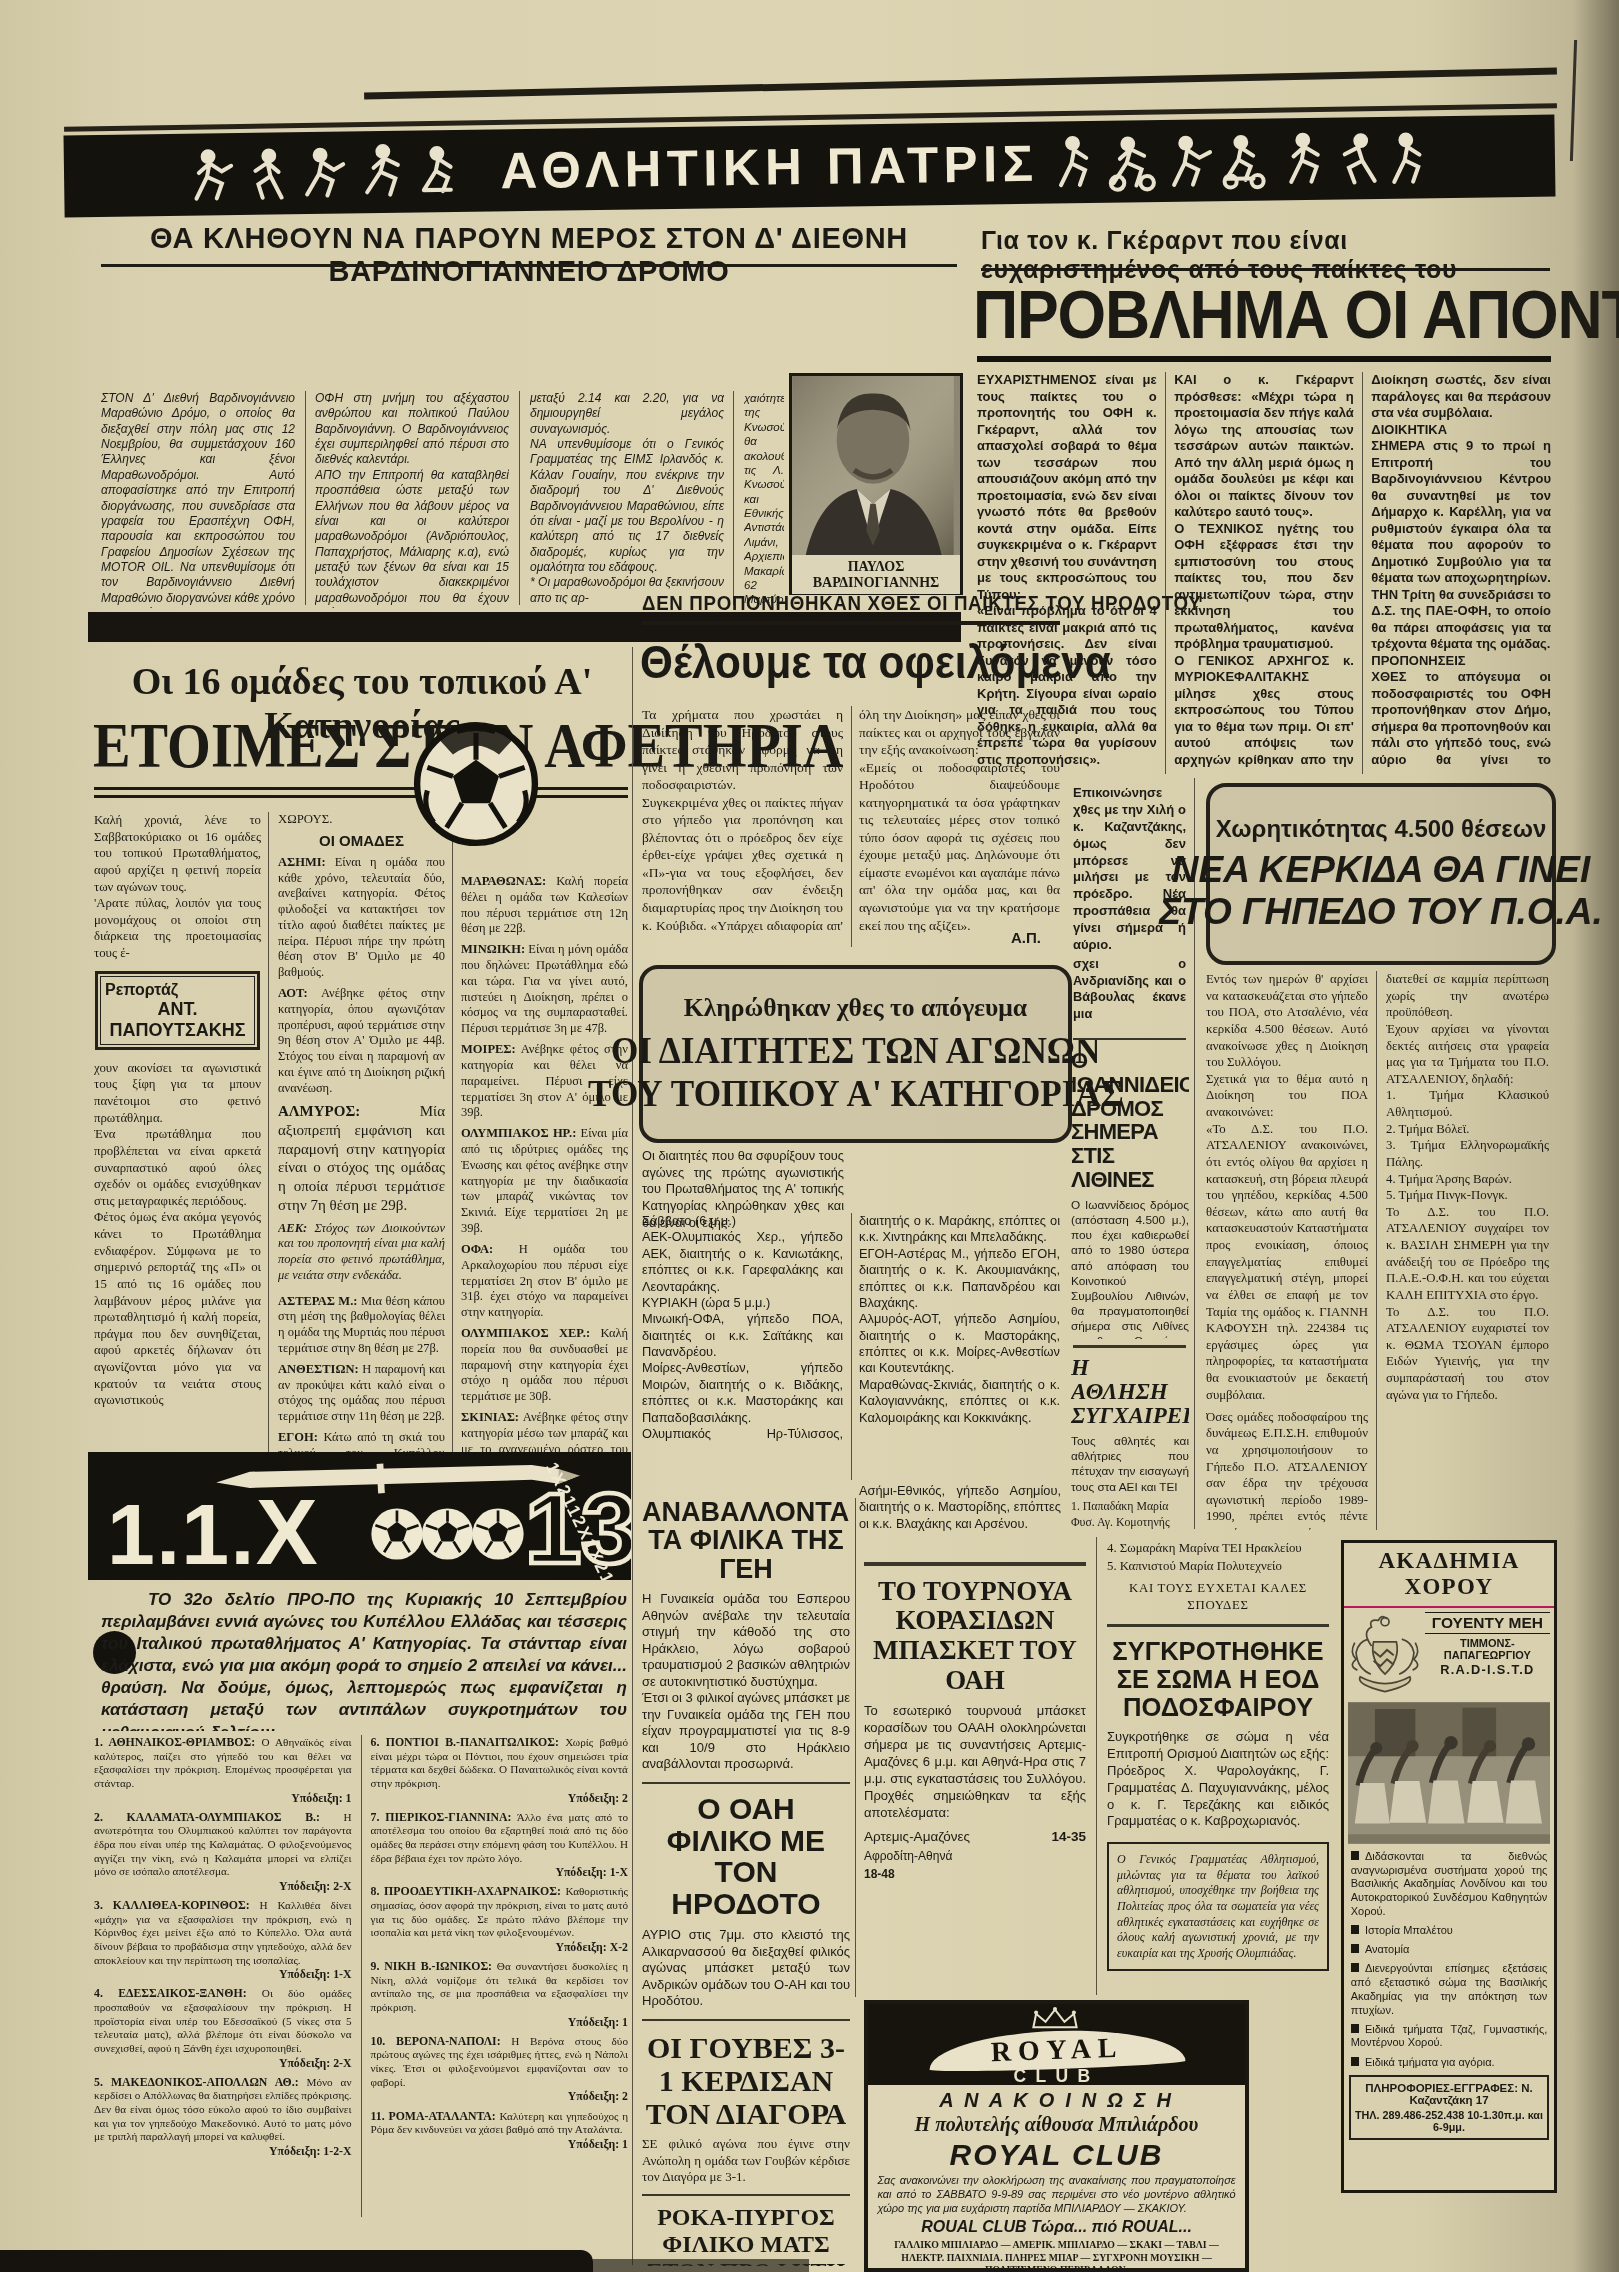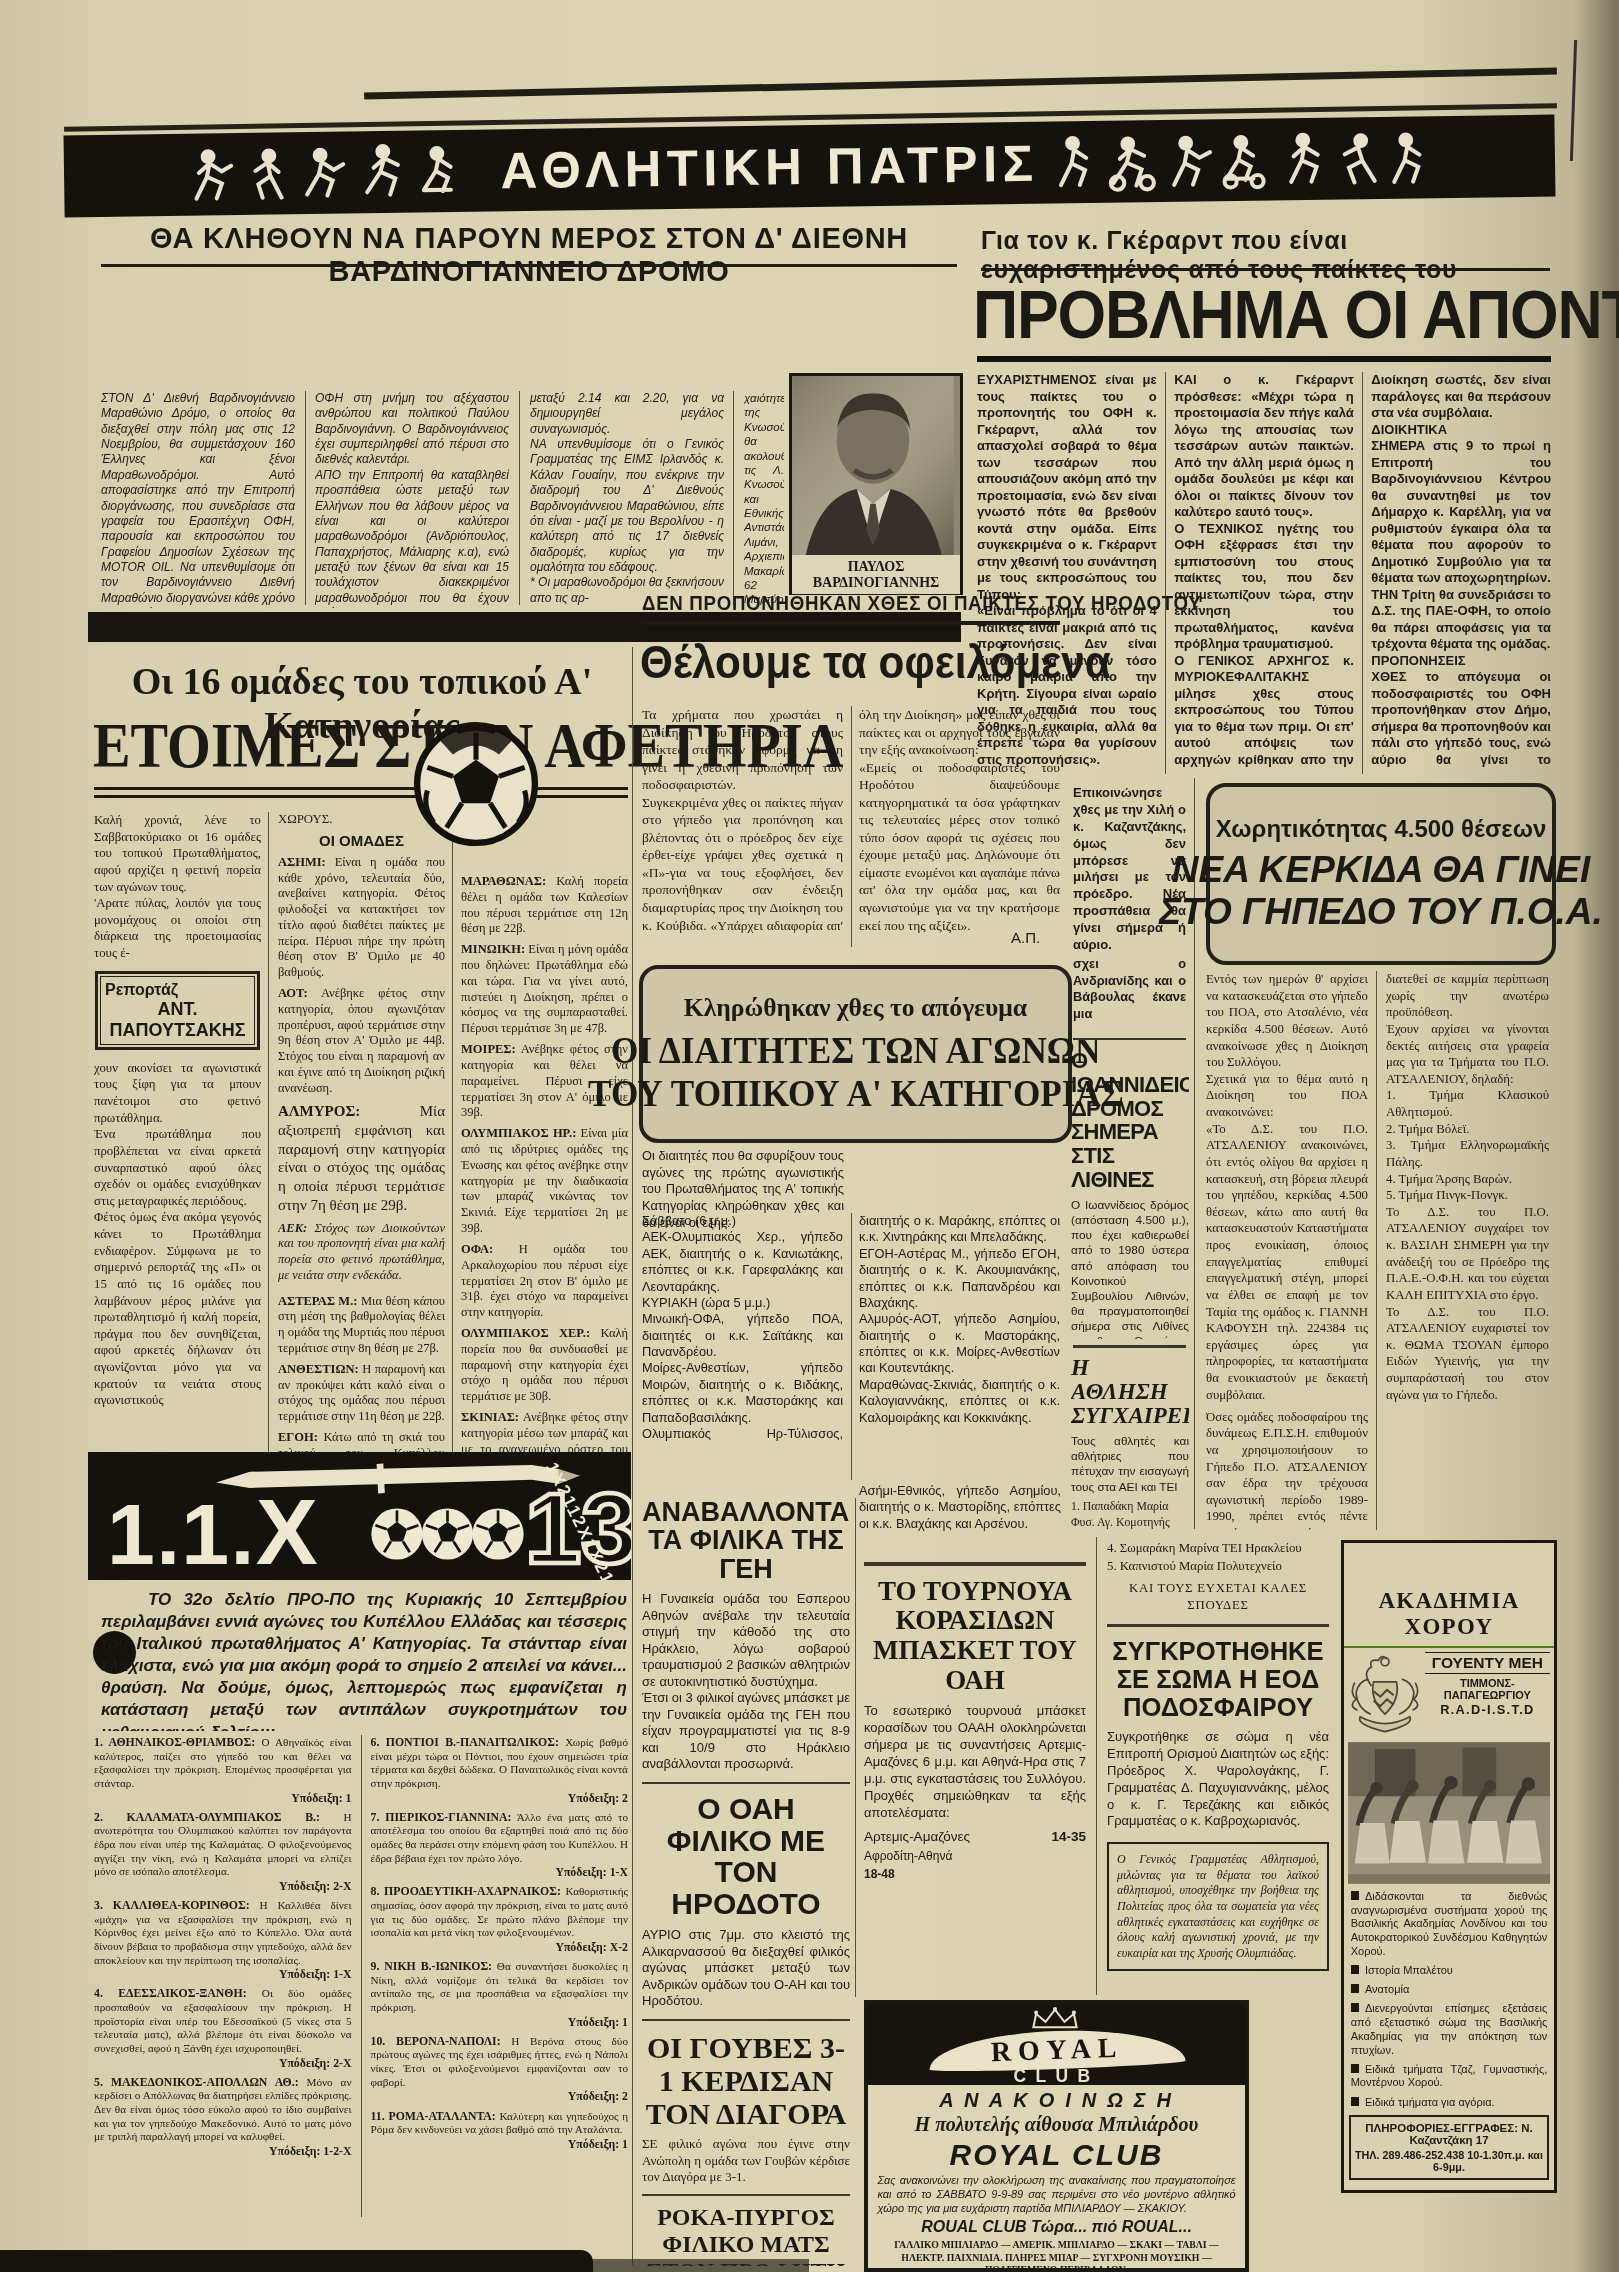--- a/index.html
+++ b/index.html
@@ -210,21 +210,21 @@
       </div>
   </div>
   <div class="abs vr" style="left:632px;top:647px;height:1618px;"></div>
 
   <div class="abs kick" style="left:642px;top:592px;width:425px;font-size:19.5px;white-space:nowrap;transform:scaleX(.96);transform-origin:left;">ΔΕΝ ΠΡΟΠΟΝΗΘΗΚΑΝ ΧΘΕΣ ΟΙ ΠΑΙΚΤΕΣ ΤΟΥ ΗΡΟΔΟΤΟΥ</div>
   <div class="abs" style="left:642px;top:621px;width:418px;height:2.7px;background:#1d1a13;border-bottom:1.3px solid #1d1a13;"></div>
   <div class="abs" style="left:640px;top:634px;width:431px;font-size:47px;font-weight:bold;white-space:nowrap;transform:scaleX(.9);transform-origin:left;">Θέλουμε τα οφειλόμενα</div>
   <div class="abs j pre clip ser" style="left:642px;top:706px;width:418px;height:241px;font-size:13.5px;line-height:1.3;columns:2;column-gap:16px;column-rule:1.3px solid #55503f;">Τα χρήματα που χρωστάει η Διοίκηση του Ηροδότου στους παίκτες στάθηκαν αφορμή να μη γίνει η χθεσινή προπόνηση των ποδοσφαιριστών.
 Συγκεκριμένα χθες οι παίκτες πήγαν στο γήπεδο για προπόνηση και βλέποντας ότι ο πρόεδρος δεν είχε έρθει-είχε γράψει χθες σχετικά η «Π»-για να τους εξοφλήσει, δεν προπονήθηκαν σαν ένδειξη διαμαρτυρίας προς την Διοίκηση του κ. Κούβιδα. «Υπάρχει αδιαφορία απ' όλη την Διοίκηση» μας είπαν χθες οι παίκτες και οι αρχηγοί τους έβγαλαν την εξής ανακοίνωση:
 «Εμείς οι ποδοσφαιριστές του Ηροδότου διαψεύδουμε κατηγορηματικά τα όσα γράφτηκαν τις τελευταίες μέρες στον τοπικό τύπο όσον αφορά τις σχέσεις που έχουμε μεταξύ μας. Δηλώνουμε ότι είμαστε ενωμένοι και αγαπάμε πάνω απ' όλα την ομάδα μας, και θα αγωνιστούμε για να την κρατήσομε εκεί που της αξίζει».</div>
-  <div class="abs" style="left:1011px;top:929px;font-weight:normal;font-size:15px;">Α.Π.</div>
+  <div class="abs" style="left:1011px;top:929px;font-weight:bold;font-size:15px;">Α.Π.</div>
 
   <div class="abs j pre" style="left:642px;top:1148px;width:202px;font-size:12.8px;line-height:1.3;">Οι διαιτητές που θα σφυρίξουν τους αγώνες της πρώτης αγωνιστικής του Πρωταθλήματος της Α' τοπικής Κατηγορίας κληρώθηκαν χθες και θα είναι οι εξής:</div>
   <div class="abs" style="left:639px;top:965px;width:425px;height:170px;border:4px solid #24211a;border-radius:19px;background:rgba(190,182,155,.45);display:flex;flex-direction:column;align-items:center;justify-content:center;">
     <div class="ser" style="font-weight:bold;font-size:25.6px;">Κληρώθηκαν χθες το απόγευμα</div>
     <div class="ser" style="font-weight:bold;font-size:37px;margin-top:5.4px;white-space:nowrap;transform:scaleX(.95);">ΟΙ ΔΙΑΙΤΗΤΕΣ ΤΩΝ ΑΓΩΝΩΝ</div>
     <div class="ser" style="font-weight:bold;font-size:37px;white-space:nowrap;transform:scaleX(.95);">ΤΟΥ ΤΟΠΙΚΟΥ Α' ΚΑΤΗΓΟΡΙΑΣ</div>
   </div>
   <div class="abs j pre clip" style="left:642px;top:1213px;width:418px;height:267px;font-size:12.8px;line-height:1.28;columns:2;column-gap:16px;column-rule:1.3px solid #55503f;">Σάββατο (6 μ.μ.)
 ΑΕΚ-Ολυμπιακός Χερ., γήπεδο ΑΕΚ, διαιτητής ο κ. Κανιωτάκης, επόπτες οι κ.κ. Γαρεφαλάκης και Λεονταράκης.
 ΚΥΡΙΑΚΗ (ώρα 5 μ.μ.)
@@ -433,21 +433,21 @@
     <div class="c" style="font-weight:bold;font-size:20px;font-style:italic;margin-top:4px;letter-spacing:2.7px;">Α Ν Α Κ Ο Ι Ν Ω Σ Η</div>
     <div class="c ser" style="font-style:italic;font-weight:bold;font-size:20px;margin-top:1.3px;">Η πολυτελής αίθουσα Μπιλιάρδου</div>
     <div class="c" style="font-weight:bold;font-style:italic;font-size:30px;letter-spacing:2px;margin-top:1.3px;">ROYAL CLUB</div>
     <div class="j pre" style="font-style:italic;font-size:11px;line-height:1.25;padding:2.7px 9.4px 0;font-weight:500;">Σας ανακοινώνει την ολοκλήρωση της ανακαίνισης που πραγματοποίησε και από το ΣΑΒΒΑΤΟ 9-9-89 σας περιμένει στο νέο μοντέρνο αθλητικό χώρο της για μια ευχάριστη παρτίδα ΜΠΙΛΙΑΡΔΟΥ — ΣΚΑΚΙΟΥ.</div>
     <div class="c" style="font-weight:bold;font-style:italic;font-size:16px;margin-top:2.7px;">ROUAL CLUB Τώρα... πιό ROUAL...</div>
     <div class="c ser" style="font-weight:bold;font-size:9.8px;line-height:1.3;padding:2.7px 6.7px 0;">ΓΑΛΛΙΚΟ ΜΠΙΛΙΑΡΔΟ — ΑΜΕΡΙΚ. ΜΠΙΛΙΑΡΔΟ — ΣΚΑΚΙ — ΤΑΒΛΙ — ΗΛΕΚΤΡ. ΠΑΙΧΝΙΔΙΑ. ΠΛΗΡΕΣ ΜΠΑΡ — ΣΥΓΧΡΟΝΗ ΜΟΥΣΙΚΗ — ΠΟΛΙΤΙΣΜΕΝΟ ΠΕΡΙΒΑΛΛΟΝ.</div>
 
   </div>
 
   <div class="abs" style="left:1341px;top:1540px;width:210px;height:647px;border:3.4px solid #1b1812;background:#d9d0af;overflow:hidden;">
-    <div class="c ser" style="font-weight:bold;font-size:23px;letter-spacing:1.3px;border-bottom:2px solid #4d7c0f;padding:5.4px 0;margin-top:40px;">ΑΚΑΔΗΜΙΑ ΧΟΡΟΥ</div>
+    <div class="c ser" style="font-weight:bold;font-size:23px;letter-spacing:1.3px;border-bottom:2px solid #be185d;padding:5.4px 0;">ΑΚΑΔΗΜΙΑ ΧΟΡΟΥ</div>
     <div style="display:flex;padding:4px 4px 0;">
       <svg width="74" height="88" viewBox="0 0 110 130">
         <g stroke="#4a4536" fill="none" stroke-width="2.5">
           <path d="M35 50 Q20 30 35 22 Q30 10 45 12 Q50 2 58 10"></path>
           <circle cx="55" cy="14" r="6"></circle>
           <path d="M10 45 Q2 60 12 70 Q0 80 14 86 M100 45 Q108 60 98 70 Q110 80 96 86"></path>
           <path d="M30 40 Q15 44 12 60 Q14 84 34 92 M80 40 Q95 44 98 60 Q96 84 76 92"></path>
           <path d="M38 44 L72 44 Q78 70 55 92 Q32 70 38 44Z" fill="#cfc5a0"></path>
           <path d="M38 58 L48 66 L58 56 L68 64 M38 72 L48 80 L58 70 L68 78" stroke-width="3"></path>
           <path d="M18 96 Q55 116 92 96 Q98 108 55 118 Q12 108 18 96Z" fill="#cfc5a0"></path>

